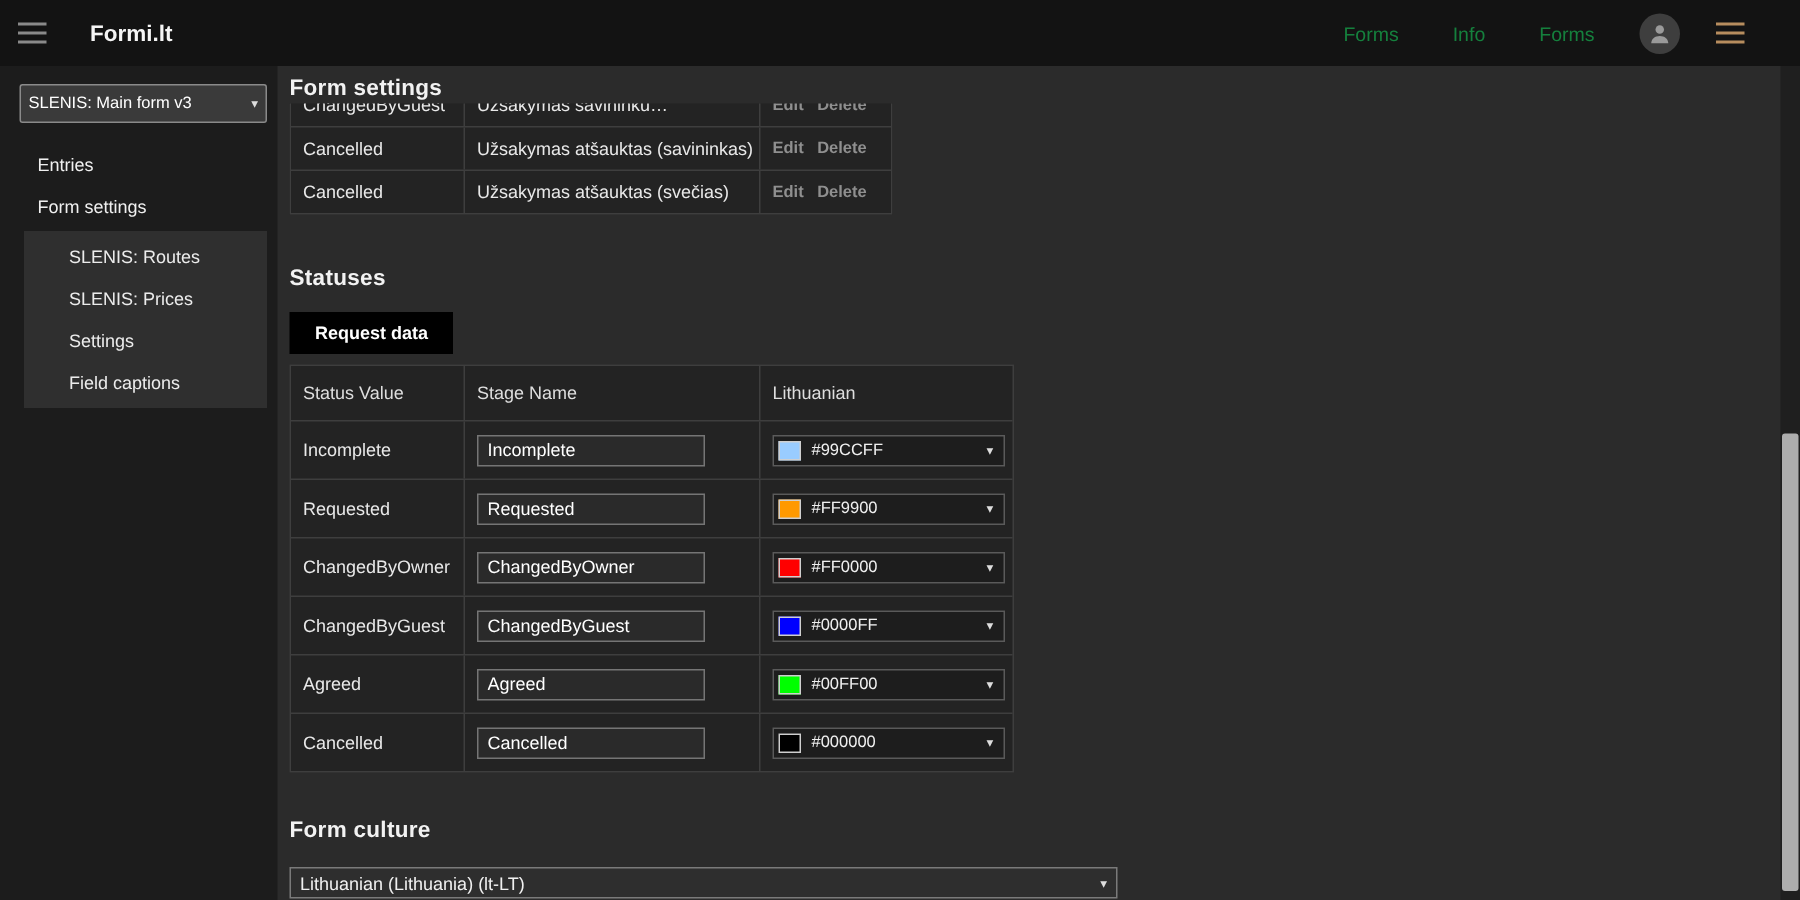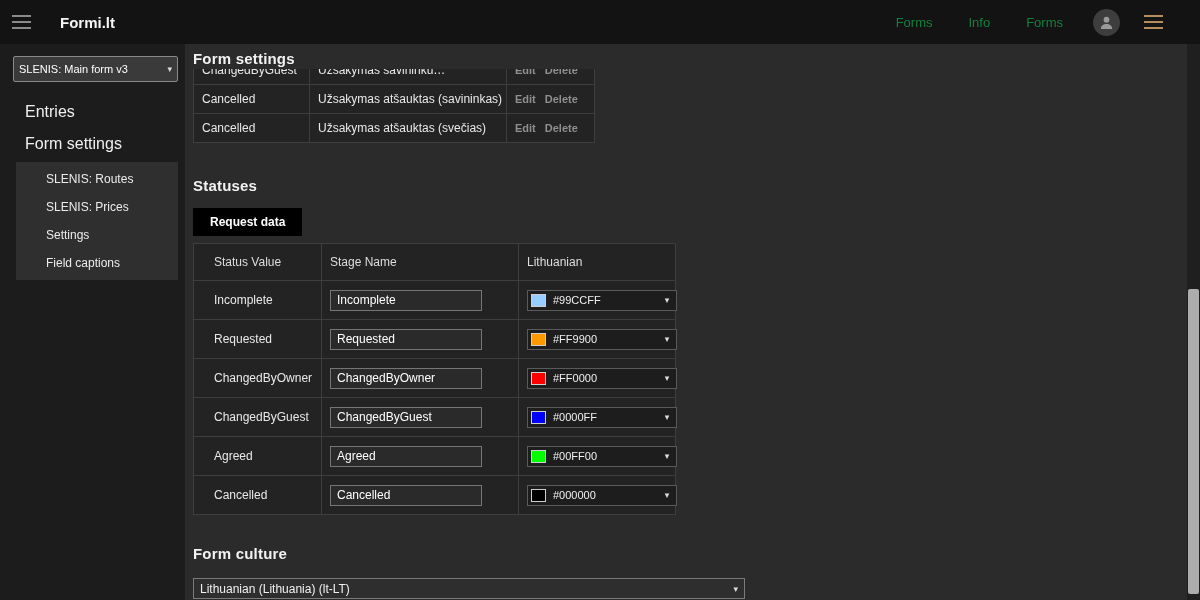--- a/index.html
+++ b/index.html
@@ -23,21 +23,21 @@
   
   .bodyrow{flex:1;display:flex;min-height:0;}
   .sidebar{flex:0 0 185px;background:#1c1c1c;}
   .mainarea{flex:1;padding-left:8px;min-width:0;}
 
   
   .side-select{width:165px;height:21px;margin:12px 0 0 13px;background:#3a3a3a;
     border:1px solid #8a8a8a;border-radius:2px;display:flex;align-items:center;
     padding:12px 5px;font-size:11px;color:#fff;cursor:pointer;}
   .side-select .caret{margin-left:auto;font-size:9px;color:#ddd;}
-  .side-item{font-size:16px;color:#f0f0f0;padding:7px 0 7px 25px;cursor:pointer;}
+  .side-item{font-size:12px;color:#f0f0f0;padding:7px 0 7px 25px;cursor:pointer;}
   .side-item.first{margin-top:14px;}
   .subpanel{margin:2px 0 0 16px;width:162px;background:#2f2f2f;padding:3px 0;}
   .sub-item{font-size:12px;color:#ececec;padding:7px 0 7px 30px;cursor:pointer;}
 
   
   h2.sect{font-size:15px;font-weight:700;color:#f2f2f2;letter-spacing:.2px;}
   h2.first{margin-top:6px;}
   h2.statuses-h{margin-top:30px;}
   h2.culture-h{margin-top:30px;}
 
@@ -52,21 +52,21 @@
   .action-link{color:#8f8f8f;font-size:11px;font-weight:600;margin-right:9px;cursor:pointer;}
 
   
   .request-btn{margin-top:14px;display:inline-block;background:#000;color:#fff;border:none;
     font-family:"Liberation Sans",sans-serif;font-size:12px;font-weight:700;
     padding:7px 17px;cursor:pointer;}
   .stable{margin-top:7px;width:483px;border:1px solid #3e3e3e;background:#232323;}
   .srow{display:grid;grid-template-columns:115px 197px 171px;height:39px;border-top:1px solid #3e3e3e;}
   .srow.shead{height:36px;border-top:none;}
   .scell{display:flex;align-items:center;padding-left:8px;border-left:1px solid #3e3e3e;
-    font-size:12px;color:#e9e9e9;white-space:nowrap;margin-left:12px;}
+    font-size:12px;color:#e9e9e9;white-space:nowrap;}
   .scell:first-child{border-left:none;}
   .shead .scell{color:#dedede;}
   .stage-input{width:152px;height:21px;background:#2a2a2a;border:1px solid #757575;
     color:#fff;font-family:"Liberation Sans",sans-serif;font-size:12px;padding:0 6px;}
   .color-select{width:155px;height:21px;background:#1d1d1d;border:1px solid #5a5a5a;
     display:flex;align-items:center;padding-left:3px;cursor:pointer;}
   .swatch{width:15px;height:13px;border:1px solid #cfcfcf;flex:0 0 15px;}
   .hex{font-size:11px;color:#f0f0f0;margin-left:7px;}
   .cs-caret{margin-left:auto;width:18px;text-align:center;font-size:9px;color:#ddd;}
 

